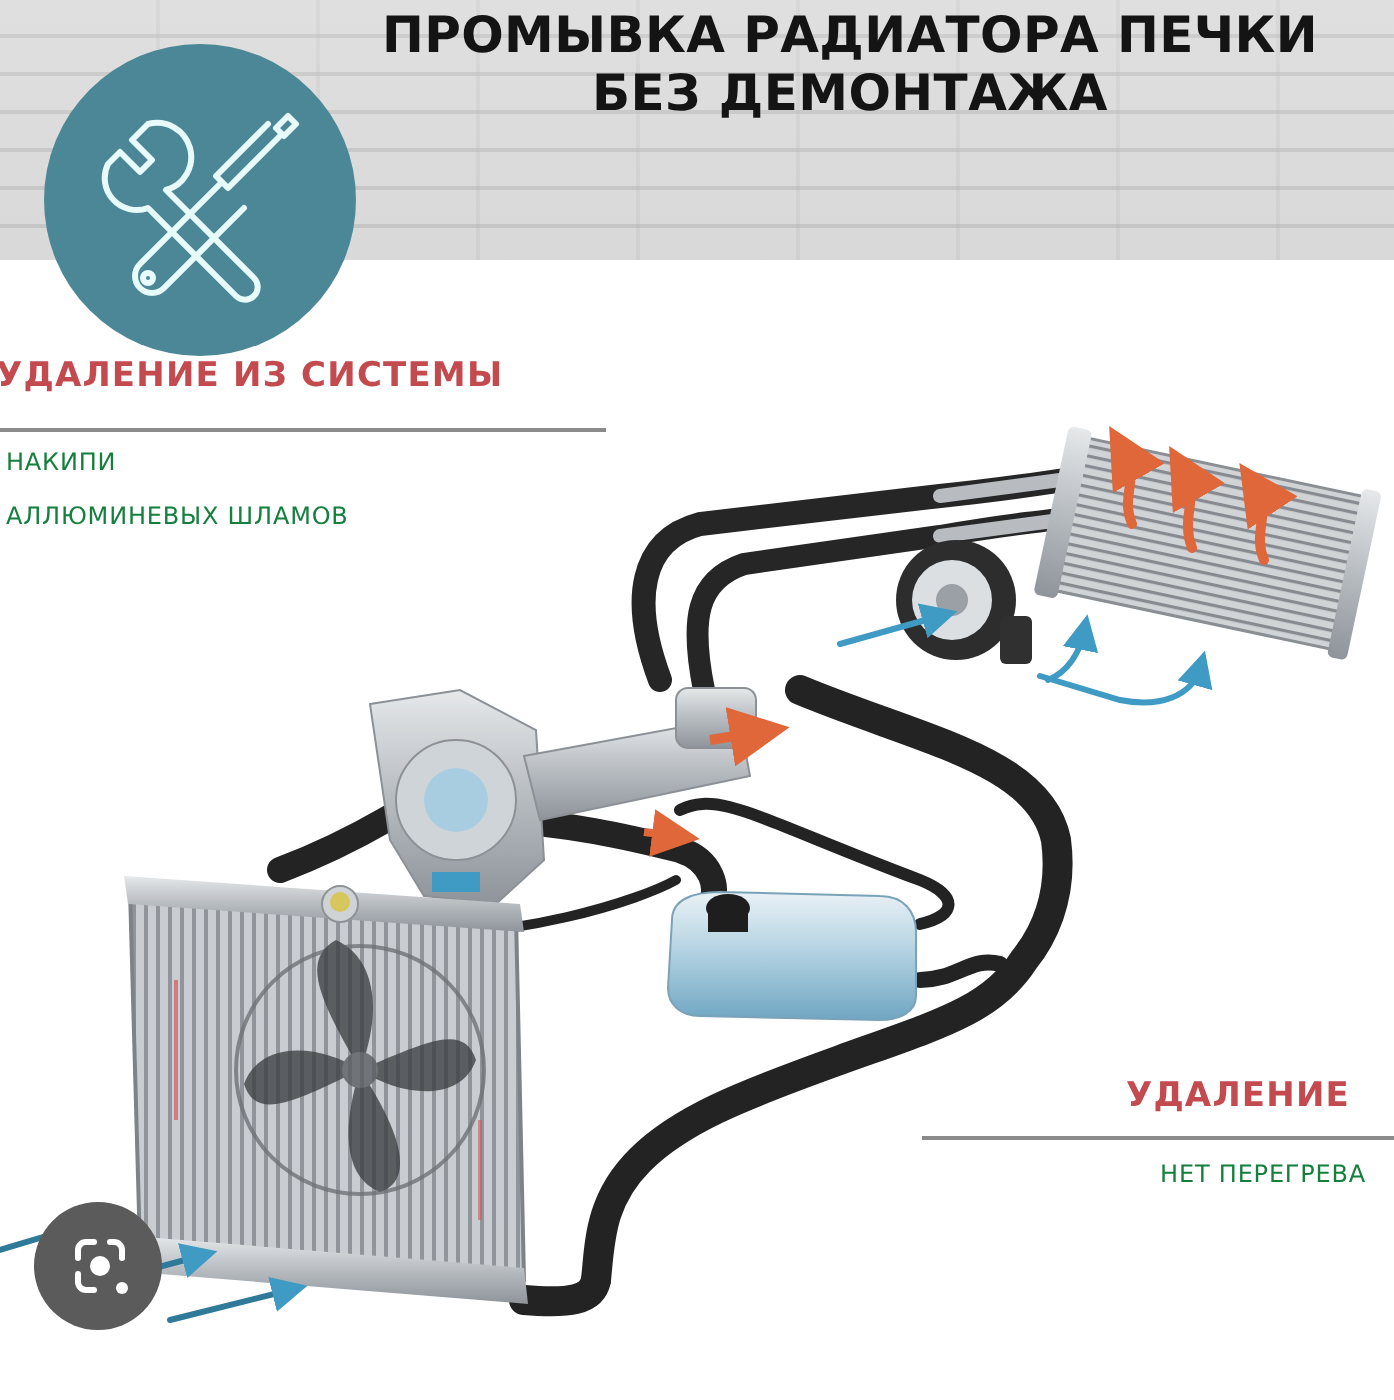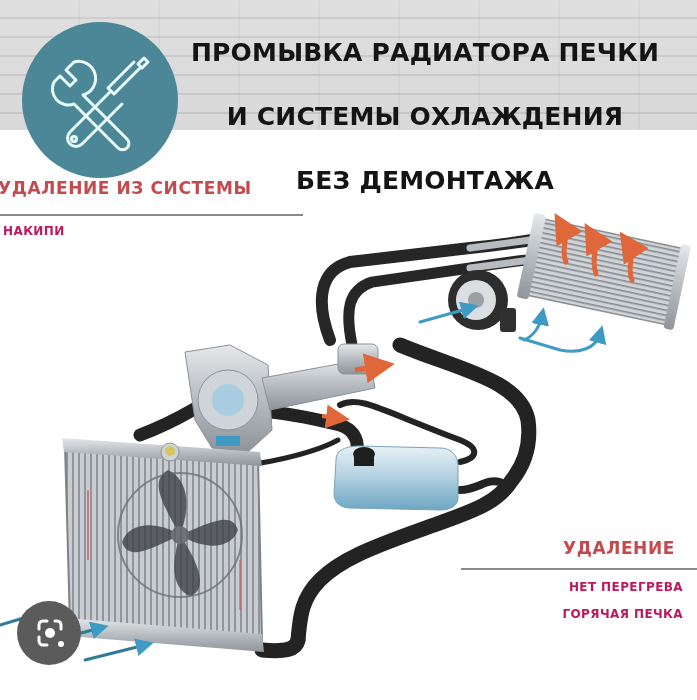--- a/index.html
+++ b/index.html
@@ -18,53 +18,52 @@
   .banner::after {
     content: ""; position: absolute; inset: 0;
     background: linear-gradient(180deg, rgba(235,235,235,0.35), rgba(215,215,215,0.2));
   }
   .title {
     position: absolute; left: 160px; top: 3px; width: 530px;
     text-align: center; z-index: 2;
     font-weight: bold; color: #141414;
     font-size: 25px; line-height: 29px; letter-spacing: 0.2px;
   }
-  .title .line { display: block; white-space: nowrap; margin-top: 35px; }
+  .title .line { display: block; white-space: nowrap; }
   .badge {
     position: absolute; left: 22px; top: 22px; width: 156px; height: 156px;
     border-radius: 50%; background: #4b8796; z-index: 3;
   }
   .badge svg { position: absolute; left: 0; top: 0; }
   .section-head {
     position: absolute; font-weight: bold; color: #c34a4f;
     font-size: 17px; letter-spacing: 0.6px; white-space: nowrap; z-index: 4;
   }
   .rule { position: absolute; height: 2px; background: #8a8a8a; z-index: 4; }
   .list { position: absolute; z-index: 4; margin: 0; padding: 0; list-style: none; }
   .list li {
-    font-weight: bold; color: #be185d; font-size: 12px;
+    font-weight: normal; color: #15803d; font-size: 12px;
     letter-spacing: 0.4px; white-space: nowrap; height: 26.5px; line-height: 20px;
   }
   .left-list { left: 3px; top: 221px; }
   .right-list { right: 14px; top: 577px; text-align: right; }
   .right-list li { height: 27px; }
   .diagram { position: absolute; left: 0; top: 130px; z-index: 1; }
   .lens {
     position: absolute; left: 17px; top: 601px; width: 64px; height: 64px;
     border-radius: 50%; background: #5b5b5b; z-index: 5; cursor: pointer;
   }
 </style>
 </head>
 <body>
 
 <div class="banner"></div>
 
 <h1 class="title" style="margin:0">
   <span class="line">ПРОМЫВКА РАДИАТОРА ПЕЧКИ</span>
-  <span class="line">И СИСТЕМЫ ОХЛАЖДЕНИЯ</span>
   <span class="line">БЕЗ ДЕМОНТАЖА</span>
 </h1>
 
 <div class="badge">
   <svg width="156" height="156" viewBox="0 0 156 156">
     <g fill="none" stroke="#e8fbfb" stroke-width="3" stroke-linejoin="round" stroke-linecap="round">
 
       <path d="M52 40 l-8 8 l10 10 l-6 6 l-10 -10 l-6 6 a16 16 0 0 0 20 22 l44 44 a6 6 0 0 0 9 -9 l-44 -44 a16 16 0 0 0 -9 -33 z"></path>
 
       <path d="M116 42 l6 -6 l4 4 l-6 6 z"></path>
@@ -72,27 +71,27 @@
       <path d="M88 70 l-40 40 a8 8 0 0 0 12 12 l40 -40"></path>
       <circle cx="52" cy="117" r="2.5"></circle>
     </g>
   </svg>
 </div>
 
 <div class="section-head" style="left:-2px; top:178px;">УДАЛЕНИЕ ИЗ СИСТЕМЫ</div>
 <div class="rule" style="left:0; top:214px; width:303px;"></div>
 <ul class="list left-list">
   <li>НАКИПИ</li>
+  <li>АЛЛЮМИНЕВЫХ ШЛАМОВ</li>
 </ul>
 
 <div class="section-head" style="right:22px; top:538px;">УДАЛЕНИЕ</div>
 <div class="rule" style="left:461px; top:568px; width:236px;"></div>
 <ul class="list right-list">
   <li>НЕТ ПЕРЕГРЕВА</li>
-  <li>ГОРЯЧАЯ ПЕЧКА</li>
 </ul>
 
 <svg class="diagram" width="697" height="570" viewBox="0 130 697 570">
   <defs>
     <linearGradient id="metal" x1="0" y1="0" x2="0" y2="1">
       <stop offset="0" stop-color="#e6e8ea"></stop>
       <stop offset="0.5" stop-color="#b7bcc1"></stop>
       <stop offset="1" stop-color="#8e949a"></stop>
     </linearGradient>
     <linearGradient id="tank" x1="0" y1="0" x2="0" y2="1">

